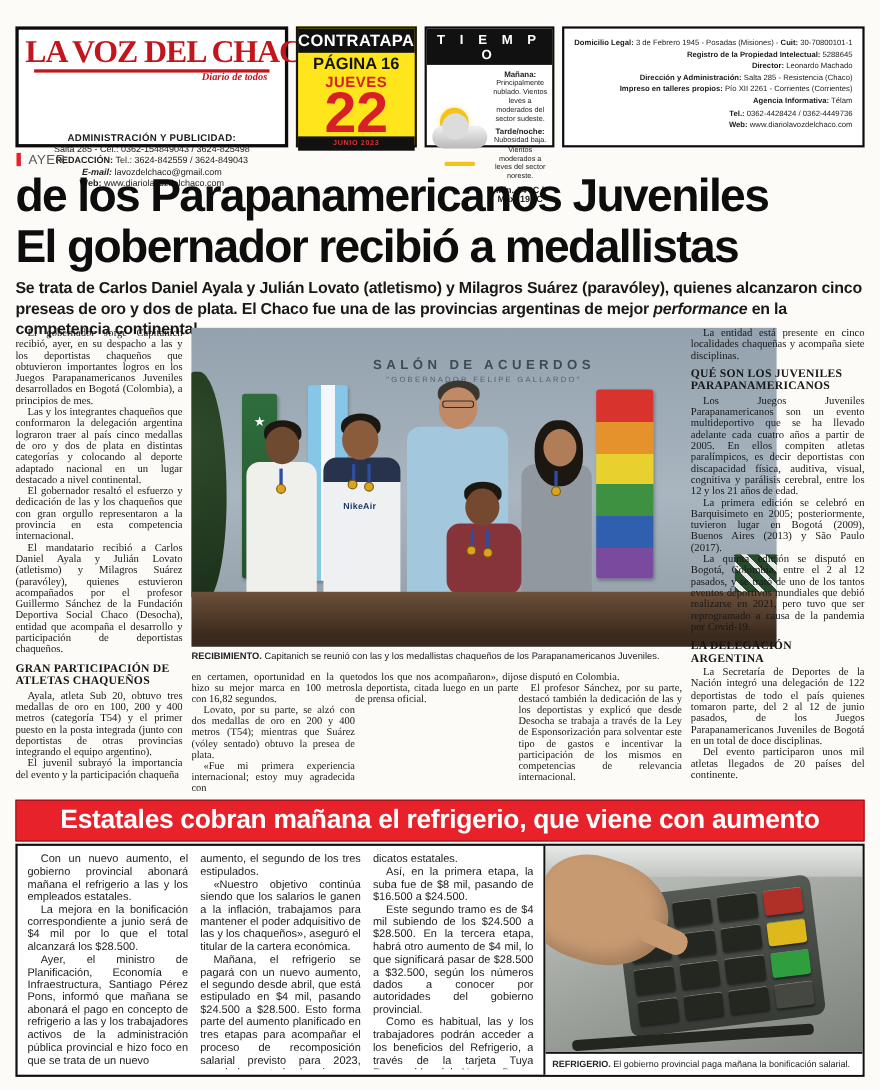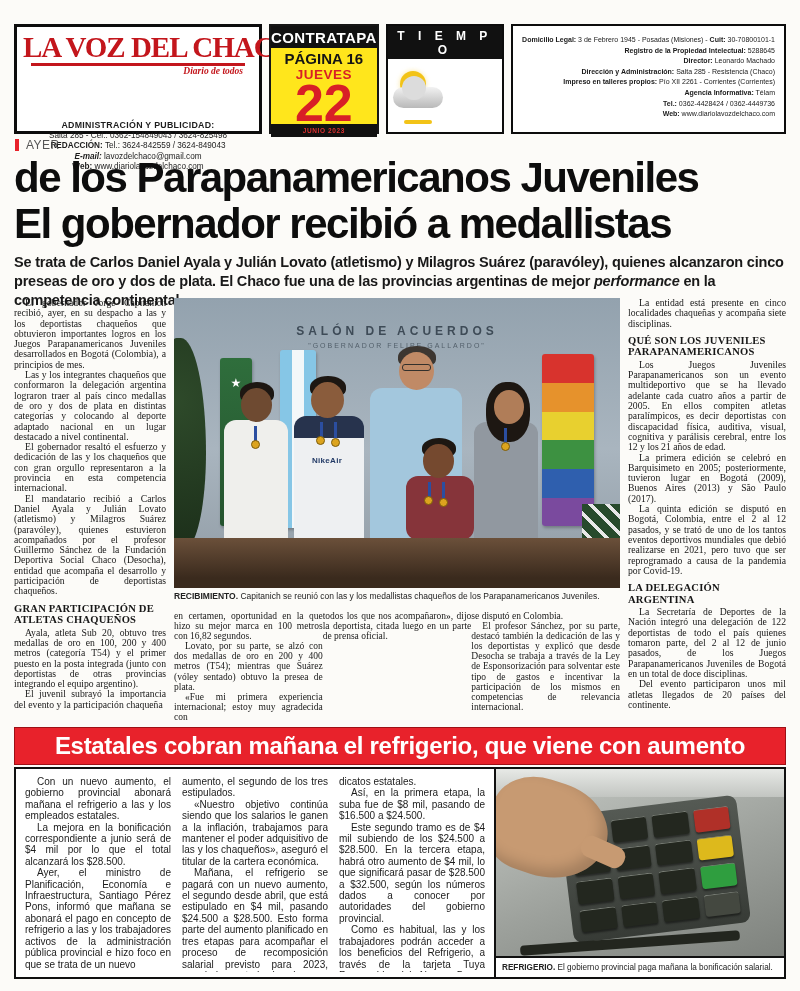--- a/index.html
+++ b/index.html
@@ -52,21 +52,21 @@
   .ncol { position:absolute; overflow:hidden; font-family:"Liberation Serif",serif; font-size:9.7px; line-height:10.3px; text-align:justify; color:#171717; }
   .ncol p { text-indent:11px; }
   .ncol p.flush { text-indent:0; }
   .ncol h4 { font-size:10.6px; line-height:11.5px; margin:6px 0 2px; letter-spacing:0.2px; text-align:left; }
   .col1 { left:14px;  top:298px; width:152px; height:428px; }
   .col5 { left:628px; top:298px; width:158px; height:428px; }
   .cols234 { position:absolute; left:174px; top:611px; width:446px; height:113px; display:flex; }
   .cols234 .ncol { position:static; flex:1; height:113px; font-size:9.5px; line-height:10.1px; }
 
   
-  .photo { position:absolute; left:174px; top:298px; width:446px; height:290px; overflow:hidden; background:linear-gradient(180deg,#93a2ae 0%,#a9b5bf 52%,#8f9aa3 100%); }
+  .photo { position:absolute; left:174px; top:298px; width:532px; height:290px; overflow:hidden; background:linear-gradient(180deg,#93a2ae 0%,#a9b5bf 52%,#8f9aa3 100%); }
   .ph-title { position:absolute; top:26px; width:100%; text-align:center; font-weight:bold; font-size:12px; letter-spacing:4px; color:#3e4b57; }
   .ph-sub { position:absolute; top:44px; width:100%; text-align:center; font-size:7px; letter-spacing:2px; color:#53606b; }
   .ph-table { position:absolute; bottom:0; width:100%; height:50px; background:linear-gradient(180deg,#6b503a,#3a2a1d 80%); }
   .ph-plant { position:absolute; left:-14px; top:40px; width:46px; height:210px; background:radial-gradient(circle at 30% 30%,#2e4a2a,#1c2f1a); border-radius:40% 60% 50% 50%; }
   .flag { position:absolute; border-radius:3px; box-shadow:1px 2px 3px rgba(0,0,0,.25); }
   .flag-green { left:46px; top:60px; width:32px; height:168px; background:linear-gradient(180deg,#2f6e3c,#24532e); color:#fff; font-size:12px; text-align:center; padding-top:18px; }
   .flag-arg { left:106px; top:52px; width:36px; height:178px; background:linear-gradient(90deg,#86c6e6 0 33%,#f3f7f9 33% 67%,#86c6e6 67% 100%); }
   .flag-arg::after { content:""; position:absolute; left:14px; top:80px; width:9px; height:9px; border-radius:50%; background:#e3b33a; }
   .flag-multi { left:368px; top:56px; width:52px; height:172px; background:linear-gradient(180deg,#d8332d 0 17%,#e6922c 17% 34%,#e8d02f 34% 50%,#3d9141 50% 67%,#2f5fae 67% 84%,#7a4a9e 84% 100%); }
   .ph-corner { position:absolute; right:-8px; bottom:44px; width:46px; height:40px; background:repeating-linear-gradient(45deg,#274a2c 0 8px,#e8e8e8 8px 12px); }
@@ -147,20 +147,27 @@
   </div>
 
   <div class="hbox weather-box">
     <div class="w-head">T I E M P O</div>
     <div class="w-body">
       <div class="w-icon">
         <div class="w-sun"></div>
           <div class="w-cloud"></div>
           <div class="w-ground"></div>
       </div>
+      <div class="w-text">
+        <div class="lbl">Mañana:</div>
+        <div>Principalmente nublado. Vientos leves a moderados del sector sudeste.</div>
+        <div class="lbl">Tarde/noche:</div>
+        <div>Nubosidad baja. Vientos moderados a leves del sector noreste.</div>
+        <div class="w-minmax">Mín. 14 °C | Máx. 19 °C</div>
+      </div>
     </div>
   </div>
 
   <div class="hbox legal-box">
       <div><b>Domicilio Legal:</b><span> 3 de Febrero 1945 - Posadas (Misiones) - </span><b>Cuit:</b><span> 30-70800101-1</span></div>
       <div><b>Registro de la Propiedad Intelectual:</b><span> 5288645</span></div>
       <div><b>Director:</b><span> Leonardo Machado</span></div>
       <div><b>Dirección y Administración:</b><span> Salta 285 - Resistencia (Chaco)</span></div>
       <div><b>Impreso en talleres propios:</b><span> Pío XII 2261 - Corrientes (Corrientes)</span></div>
       <div><b>Agencia Informativa:</b><span> Télam</span></div>

